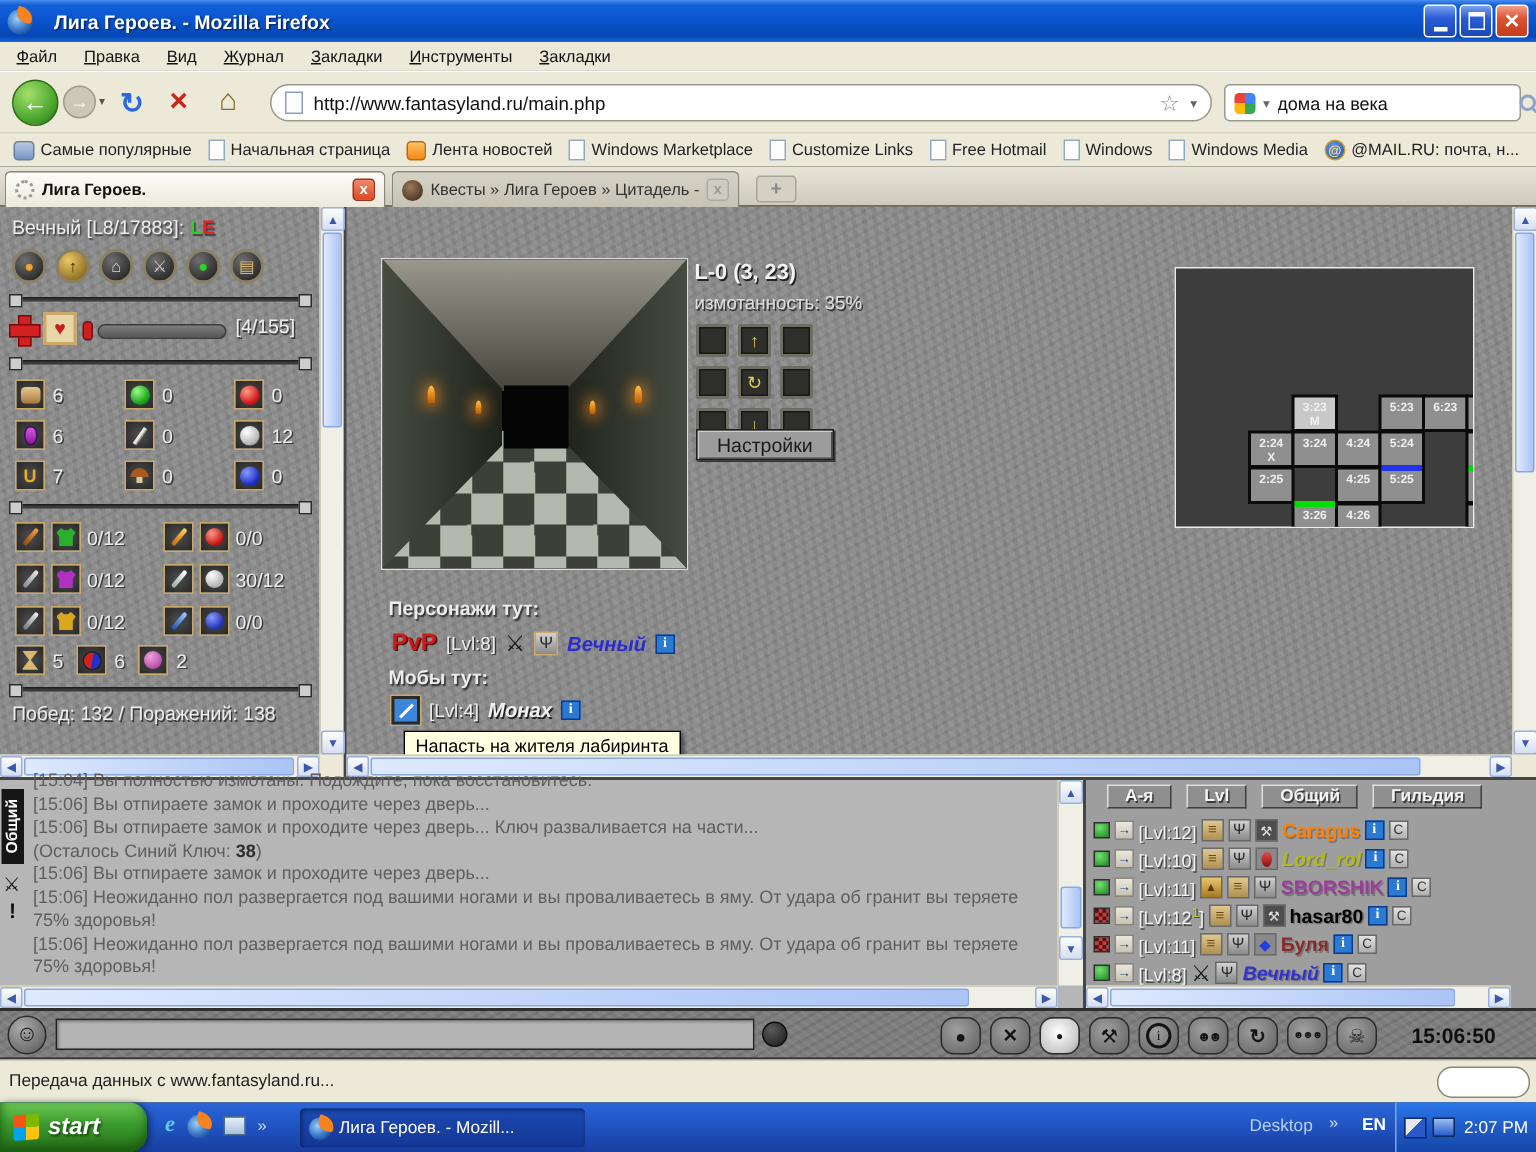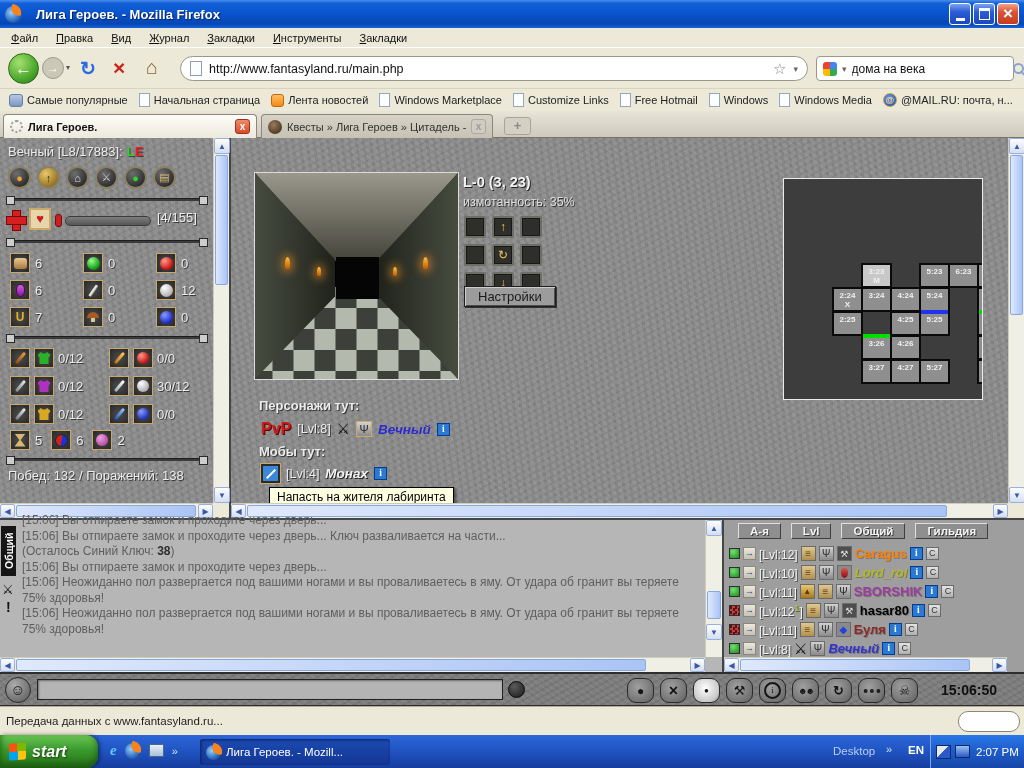--- a/index.html
+++ b/index.html
@@ -171,21 +171,21 @@
   .torch {position:absolute;width:5px;height:12px;border-radius:50% 50% 20% 20%;
     background:linear-gradient(#ffc040,#c05a00);box-shadow:0 0 9px 3px rgba(255,150,40,.55);}
   .loc {position:absolute;left:232px;top:36px;font-size:14.5px;font-weight:bold;color:#f2f2f2;text-shadow:1px 1px #222;}
   .fatigue {position:absolute;left:232px;top:57px;font-size:12.5px;color:#dedede;text-shadow:1px 1px #333;}
   .pad {position:absolute;left:233px;top:78px;display:flex;flex-direction:column;gap:6px;}
   .pad-row {display:flex;gap:6px;}
   .pbtn {width:22px;height:22px;background:#2e2e2a;border:2px solid #6e6e64;border-radius:2px;
     box-shadow:inset 0 0 0 1px #181816;color:#e8c860;font-size:12px;display:flex;align-items:center;justify-content:center;}
   .settings {position:absolute;left:233px;top:148px;padding:2px 13px;background:#9c9c9c;border:1px solid #1e1e1e;
     box-shadow:inset 1px 1px 0 #cecece, inset -1px -1px 0 #4e4e4e, 1px 1px 0 #333;font-size:13px;color:#1a1a1a;}
-  .minimap {position:absolute;left:552px;top:40px;width:200px;height:222px;background:#3d3d3d;border:1px solid #ececec;overflow:hidden;}
+  .minimap {position:absolute;left:552px;top:40px;width:200px;height:174px;background:#3d3d3d;border:1px solid #ececec;overflow:hidden;}
   .mgrid {position:absolute;left:50px;top:86px;width:150px;height:116px;}
   .mcell {position:absolute;width:27px;height:21px;background:#8f8f8f;box-shadow:0 0 0 2px #0a0a0a;
     font-size:8px;color:#f0f0f0;text-align:center;line-height:9px;padding-top:2px;font-weight:bold;}
   .mcell.lit {background:#c8c8c8;}
   .mcell span {display:block;}
   .c0{left:29px;top:0}.c1{left:87px;top:0}.c2{left:116px;top:0}.c3{left:145px;top:0}
   .c4{left:0;top:24px}.c5{left:29px;top:24px}.c6{left:58px;top:24px}.c7{left:87px;top:24px}.c8{left:145px;top:24px}
   .c9{left:0;top:48px}.c10{left:58px;top:48px}.c11{left:87px;top:48px}.c12{left:145px;top:48px}
   .c13{left:29px;top:72px}.c14{left:58px;top:72px}.c15{left:145px;top:72px}
   .c16{left:29px;top:96px}.c17{left:58px;top:96px}.c18{left:87px;top:96px}.c19{left:145px;top:96px}
@@ -705,20 +705,21 @@
       <span class="sbtn" style="right:0;top:0">▶</span>
     </div>
     <span class="scorner" style="right:0;bottom:0"></span>
   </div>
 
   <div class="fchat">
     <div class="chat-tab">Общий</div>
     <span class="g-swords">⚔</span>
     <span class="g-ex">!</span>
     <div class="chat-lines">
+      <div>[15:04] Вы полностью измотаны. Подождите, пока восстановитесь.</div>
       <div>[15:06] Вы отпираете замок и проходите через дверь...</div>
       <div>[15:06] Вы отпираете замок и проходите через дверь... Ключ разваливается на части...</div>
       <div><span>(Осталось Синий Ключ: </span><b>38</b><span>)</span></div>
       <div>[15:06] Вы отпираете замок и проходите через дверь...</div>
       <div>[15:06] Неожиданно пол развергается под вашими ногами и вы проваливаетесь в яму. От удара об гранит вы теряете 75% здоровья!</div>
       <div>[15:06] Неожиданно пол развергается под вашими ногами и вы проваливаетесь в яму. От удара об гранит вы теряете 75% здоровья!</div>
     </div>
     <div class="vsb" style="right:0;top:0;height:137px;width:17px">
       <span class="sbtn" style="top:0;left:0">▲</span>
       <span class="sthumb" style="bottom:38px;left:1px;width:14px;height:28px"></span>

